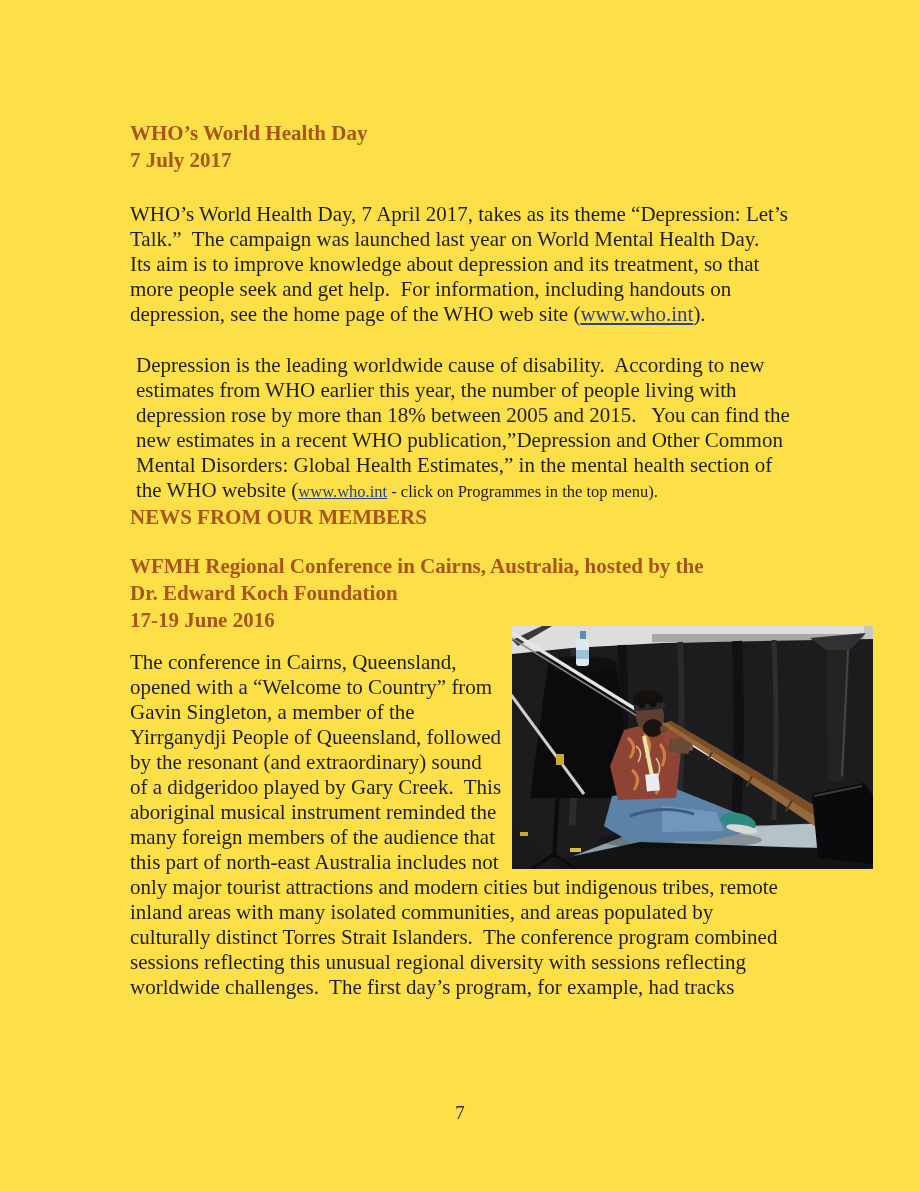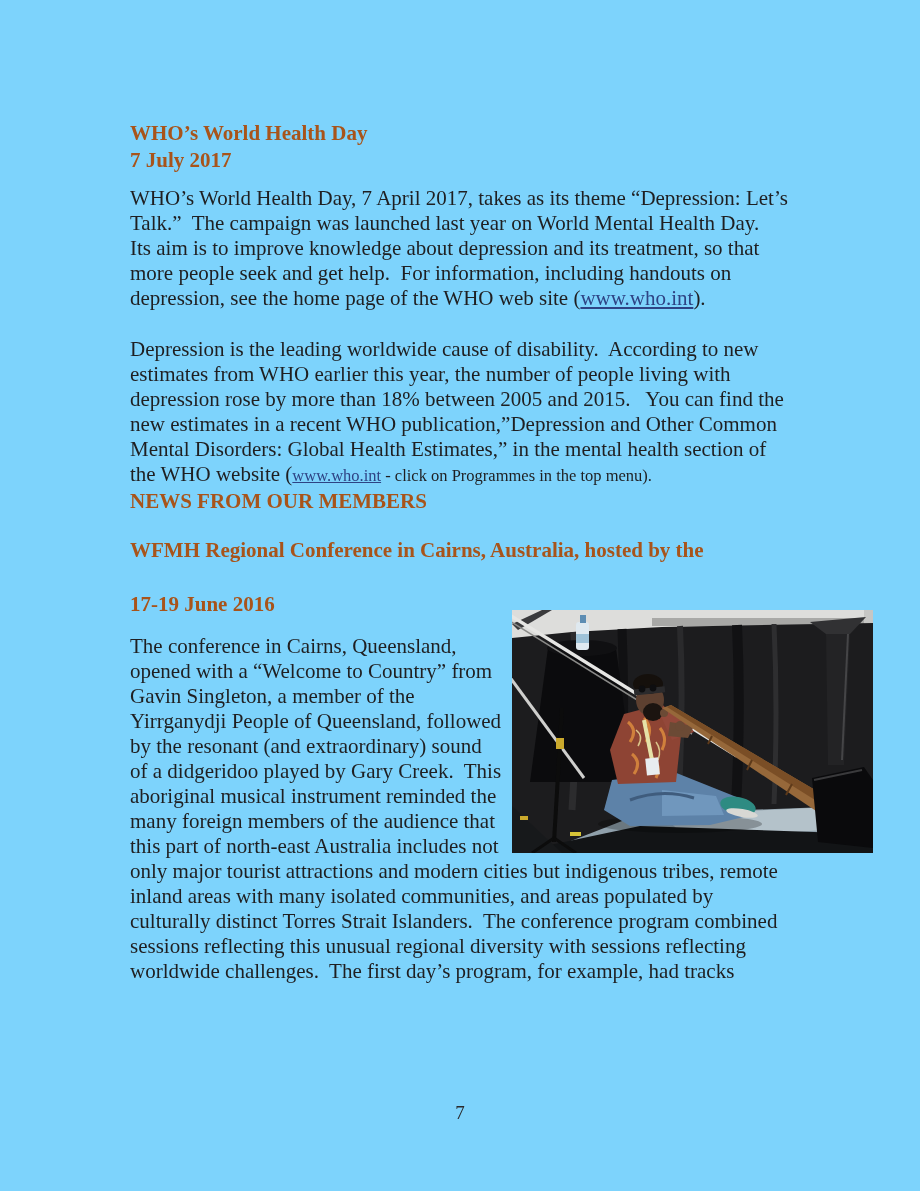--- a/index.html
+++ b/index.html
@@ -1,19 +1,19 @@
 <!DOCTYPE html>
 <html><head>
 <meta charset="utf-8">
 <style>
   html,body{margin:0;padding:0;background:#ffffff;}
   .page{
     position:relative;
     width:920px;height:1191px;
-    background:#7dd3fc;
+    background:#fde047;
     font-family:"Liberation Serif", serif;
     color:#1f1f21;
     overflow:hidden;
   }
   .content{
     position:absolute;
     left:130px;top:120px;
     width:660px;
   }
   .sec-heading{
@@ -24,22 +24,22 @@
     color:#a8541a;
     font-family:"Liberation Serif", serif;
   }
   .body-para{
     margin:0;
     font-size:21px;
     line-height:25px;
     white-space:pre-wrap;
     text-align:left;
   }
-  .mt-p1{margin-top:12px;}
-  .mt-p2{margin-top:26px;}
+  .mt-p1{margin-top:28px;}
+  .mt-p2{margin-top:26px;margin-left:6px;}
   .mt-members{}
   .mt-conf{margin-top:22px;}
   .conf-para-wrap{margin-top:16px;}
   a.doc-link{
     color:#2e4384;
     text-decoration:underline;
     cursor:pointer;
   }
   .small-text{font-size:16.5px;}
   .small-link{font-size:16.5px;}
@@ -67,21 +67,21 @@
   <main class="content">
 
     <h2 class="sec-heading"><span>WHO’s World Health Day</span><br><span>7 July 2017</span></h2>
 
     <p class="body-para mt-p1"><span>WHO’s World Health Day, 7 April 2017, takes as its theme “Depression: Let’s Talk.”  The campaign was launched last year on World Mental Health Day.  Its aim is to improve knowledge about depression and its treatment, so that more people seek and get help.  For information, including handouts on depression, see the home page of the WHO web site (</span><a class="doc-link">www.who.int</a><span>).</span></p>
 
     <p class="body-para mt-p2"><span>Depression is the leading worldwide cause of disability.  According to new estimates from WHO earlier this year, the number of people living with depression rose by more than 18% between 2005 and 2015.   You can find the new estimates in a recent WHO publication,”Depression and Other Common Mental Disorders: Global Health Estimates,” in the mental health section of the WHO website (</span><a class="doc-link small-link">www.who.int</a><span class="small-text"> - click on Programmes in the top menu).</span></p>
 
     <h2 class="sec-heading mt-members"><span>NEWS FROM OUR MEMBERS</span></h2>
 
-    <h2 class="sec-heading mt-conf"><span>WFMH Regional Conference in Cairns, Australia, hosted by the</span><br><br><span>17-19 June 2016</span></h2>
+    <h2 class="sec-heading mt-conf"><span>WFMH Regional Conference in Cairns, Australia, hosted by the</span><br><span>Dr. Edward Koch Foundation</span><br><span>17-19 June 2016</span></h2>
 
     <div class="conf-para-wrap">
       <figure class="photo" aria-label="Didgeridoo performer seated on a stage in front of black curtains">
         <svg viewBox="0 0 361 243" xmlns="http://www.w3.org/2000/svg">
 
           <rect x="0" y="0" width="361" height="243" fill="#dddddb"></rect>
           <rect x="140" y="8" width="221" height="8" fill="#a8a8a6"></rect>
           <polygon points="352,0 361,0 361,70 352,42" fill="#c6c6c4"></polygon>
 
           <polygon points="0,14 30,0 40,0 6,20" fill="#3a3a3c"></polygon>

